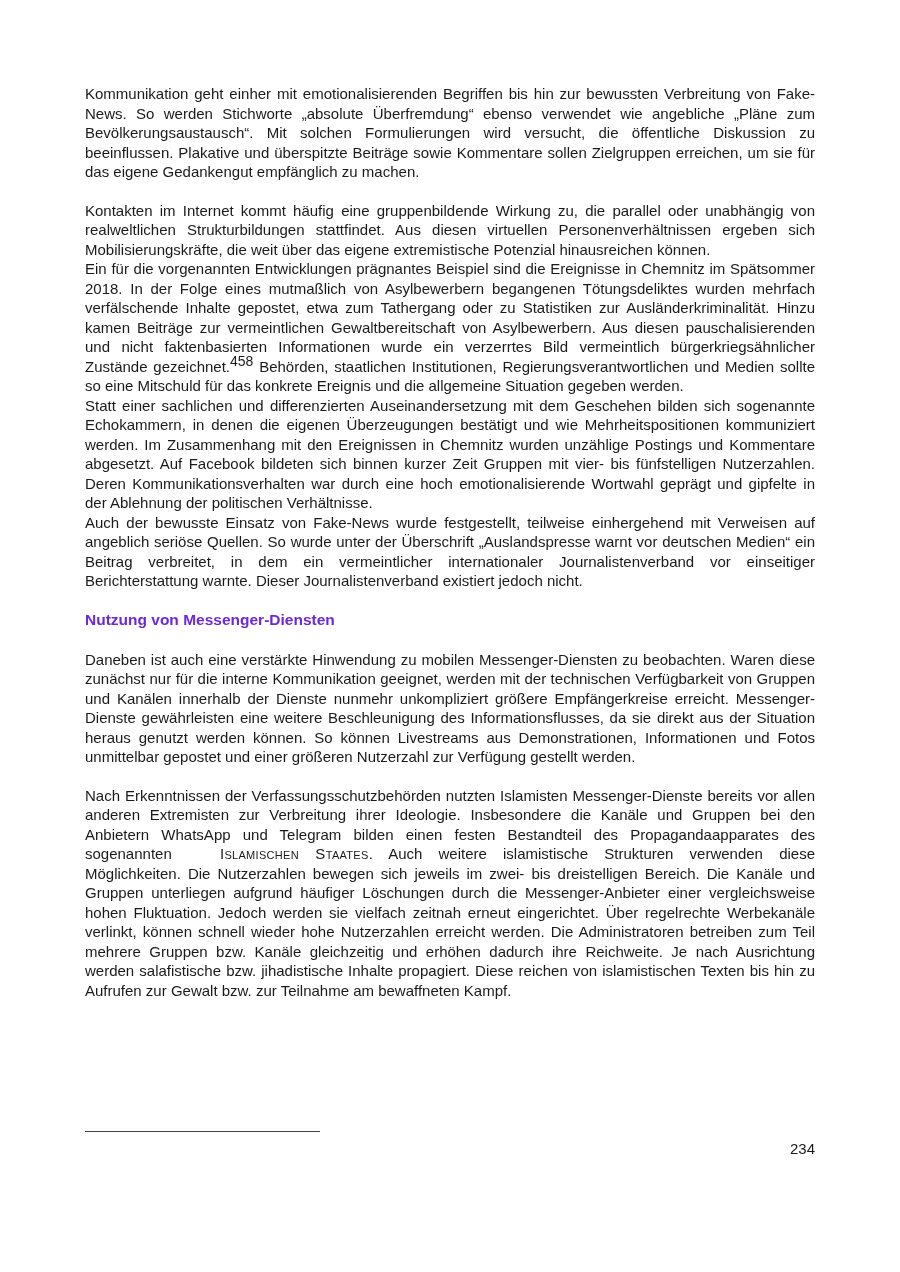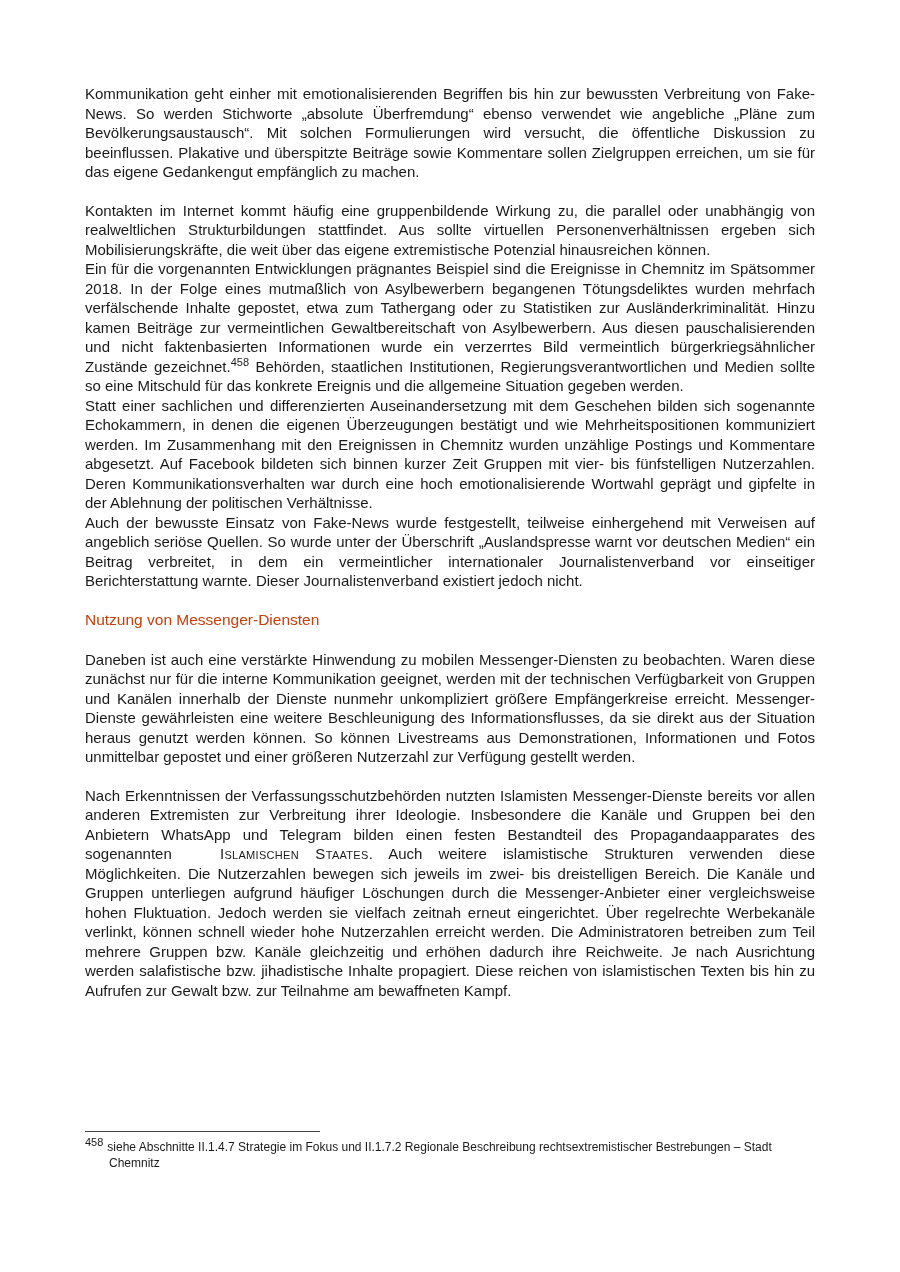--- a/index.html
+++ b/index.html
@@ -28,34 +28,34 @@
       -webkit-hyphens: auto;
     }
     p.para {
       margin: 0;
       padding: 0;
     }
     p.para.gap {
       margin-bottom: 19px;
     }
     .fnref {
-      font-size: 11px;
+      font-size: 14px;
       vertical-align: super;
       line-height: 0;
     }
     .smallcaps {
       font-variant: small-caps;
       letter-spacing: 0.3px;
       margin-left: 32px;
     }
     h2.section-heading {
       margin: 19px 0 20px 0;
       font-size: 15.5px;
-      font-weight: normal;
-      color: #c2410c;
+      font-weight: bold;
+      color: #6d28d9;
       text-align: left;
     }
     .footnote-area {
       position: absolute;
       left: 85px;
       right: 85px;
       top: 1131px;
     }
     .footnote-rule {
       width: 235px;
@@ -81,37 +81,35 @@
   </style>
 </head>
 <body>
 
 <div class="page">
 
   <div class="content">
 
     <p class="para gap">Kommunikation geht einher mit emotionalisierenden Begriffen bis hin zur bewussten Verbreitung von Fake-News. So werden Stichworte „absolute Überfremdung“ ebenso verwendet wie angebliche „Pläne zum Bevölkerungsaustausch“. Mit solchen Formulierungen wird versucht, die öffentliche Diskussion zu beeinflussen. Plakative und überspitzte Beiträge sowie Kommentare sollen Zielgruppen erreichen, um sie für das eigene Gedankengut empfänglich zu machen.</p>
 
-    <p class="para">Kontakten im Internet kommt häufig eine gruppenbildende Wirkung zu, die parallel oder unabhängig von realweltlichen Strukturbildungen stattfindet. Aus sollte virtuellen Personenverhältnissen ergeben sich Mobilisierungskräfte, die weit über das eigene extremistische Potenzial hinausreichen können.</p>
+    <p class="para">Kontakten im Internet kommt häufig eine gruppenbildende Wirkung zu, die parallel oder unabhängig von realweltlichen Strukturbildungen stattfindet. Aus diesen virtuellen Personenverhältnissen ergeben sich Mobilisierungskräfte, die weit über das eigene extremistische Potenzial hinausreichen können.</p>
 
     <p class="para"><span>Ein für die vorgenannten Entwicklungen prägnantes Beispiel sind die Ereignisse in Chemnitz im Spätsommer 2018. In der Folge eines mutmaßlich von Asylbewerbern begangenen Tötungsdeliktes wurden mehrfach verfälschende Inhalte gepostet, etwa zum Tathergang oder zu Statistiken zur Ausländerkriminalität. Hinzu kamen Beiträge zur vermeintlichen Gewaltbereitschaft von Asylbewerbern. Aus diesen pauschalisierenden und nicht faktenbasierten Informationen wurde ein verzerrtes Bild vermeintlich bürgerkriegsähnlicher Zustände gezeichnet.</span><sup class="fnref">458</sup><span> Behörden, staatlichen Institutionen, Regierungsverantwortlichen und Medien sollte so eine Mitschuld für das konkrete Ereignis und die allgemeine Situation gegeben werden.</span></p>
 
     <p class="para">Statt einer sachlichen und differenzierten Auseinandersetzung mit dem Geschehen bilden sich sogenannte Echokammern, in denen die eigenen Überzeugungen bestätigt und wie Mehrheitspositionen kommuniziert werden. Im Zusammenhang mit den Ereignissen in Chemnitz wurden unzählige Postings und Kommentare abgesetzt. Auf Facebook bildeten sich binnen kurzer Zeit Gruppen mit vier- bis fünfstelligen Nutzerzahlen. Deren Kommunikationsverhalten war durch eine hoch emotionalisierende Wortwahl geprägt und gipfelte in der Ablehnung der politischen Verhältnisse.</p>
 
     <p class="para">Auch der bewusste Einsatz von Fake-News wurde festgestellt, teilweise einhergehend mit Verweisen auf angeblich seriöse Quellen. So wurde unter der Überschrift „Auslandspresse warnt vor deutschen Medien“ ein Beitrag verbreitet, in dem ein vermeintlicher internationaler Journalistenverband vor einseitiger Berichterstattung warnte. Dieser Journalistenverband existiert jedoch nicht.</p>
 
     <h2 class="section-heading">Nutzung von Messenger-Diensten</h2>
 
     <p class="para gap">Daneben ist auch eine verstärkte Hinwendung zu mobilen Messenger-Diensten zu beobachten. Waren diese zunächst nur für die interne Kommunikation geeignet, werden mit der technischen Verfügbarkeit von Gruppen und Kanälen innerhalb der Dienste nunmehr unkompliziert größere Empfängerkreise erreicht. Messenger-Dienste gewährleisten eine weitere Beschleunigung des Informationsflusses, da sie direkt aus der Situation heraus genutzt werden können. So können Livestreams aus Demonstrationen, Informationen und Fotos unmittelbar gepostet und einer größeren Nutzerzahl zur Verfügung gestellt werden.</p>
 
     <p class="para gap"><span>Nach Erkenntnissen der Verfassungsschutzbehörden nutzten Islamisten Messenger-Dienste bereits vor allen anderen Extremisten zur Verbreitung ihrer Ideologie. Insbesondere die Kanäle und Gruppen bei den Anbietern WhatsApp und Telegram bilden einen festen Bestandteil des Propagandaapparates des sogenannten </span><span class="smallcaps">Islamischen Staates</span><span>. Auch weitere islamistische Strukturen verwenden diese Möglichkeiten. Die Nutzerzahlen bewegen sich jeweils im zwei- bis dreistelligen Bereich. Die Kanäle und Gruppen unterliegen aufgrund häufiger Löschungen durch die Messenger-Anbieter einer vergleichsweise hohen Fluktuation. Jedoch werden sie vielfach zeitnah erneut eingerichtet. Über regelrechte Werbekanäle verlinkt, können schnell wieder hohe Nutzerzahlen erreicht werden. Die Administratoren betreiben zum Teil mehrere Gruppen bzw. Kanäle gleichzeitig und erhöhen dadurch ihre Reichweite. Je nach Ausrichtung werden salafistische bzw. jihadistische Inhalte propagiert. Diese reichen von islamistischen Texten bis hin zu Aufrufen zur Gewalt bzw. zur Teilnahme am bewaffneten Kampf.</span></p>
 
 
   </div>
 
   <div class="footnote-area">
     <div class="footnote-rule"></div>
-    <div class="footnote">
-      <sup class="fnref">458</sup><span class="fn-text">siehe Abschnitte II.1.4.7 Strategie im Fokus und II.1.7.2 Regionale Beschreibung rechtsextremistischer Bestrebungen – Stadt Chemnitz</span>
-    </div>
+    <div class="page-number">234</div>
   </div>
 
 </div>
 
 </body></html>

